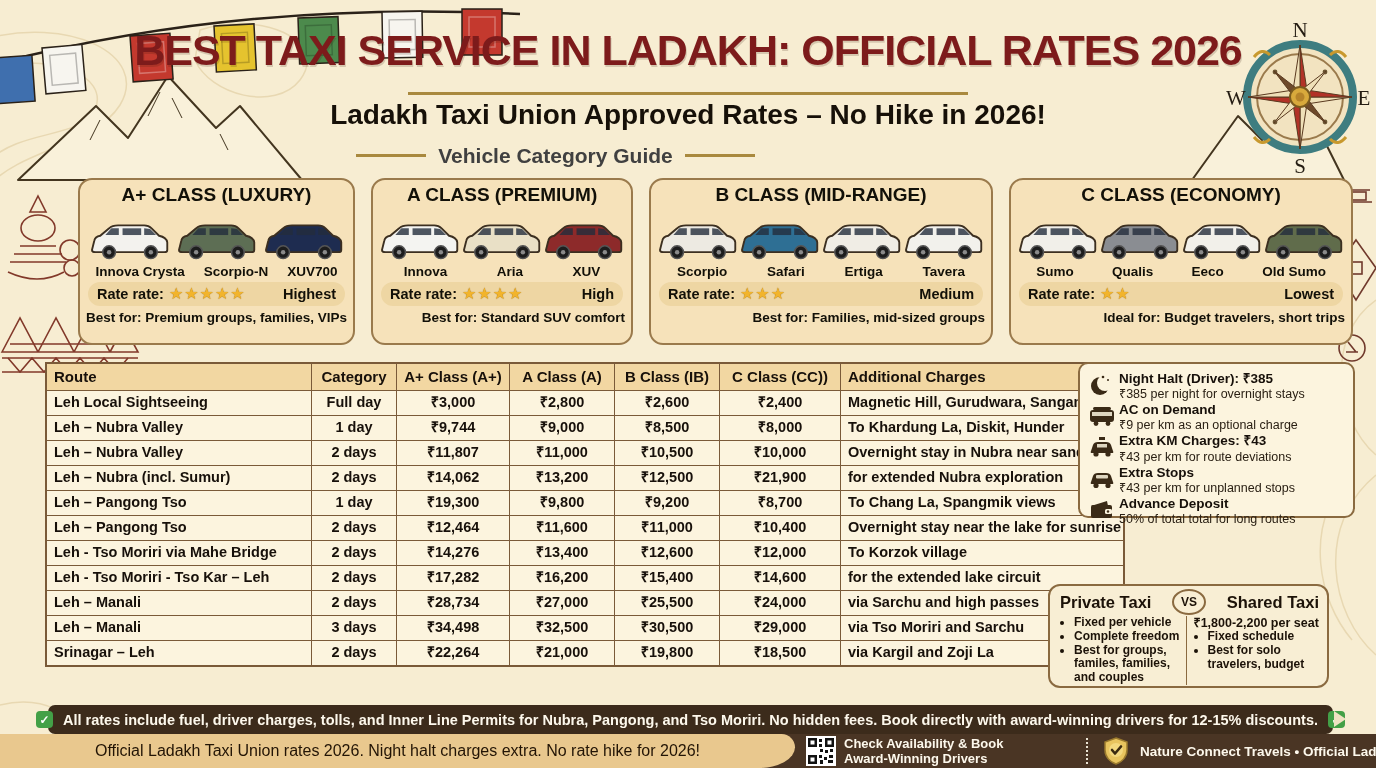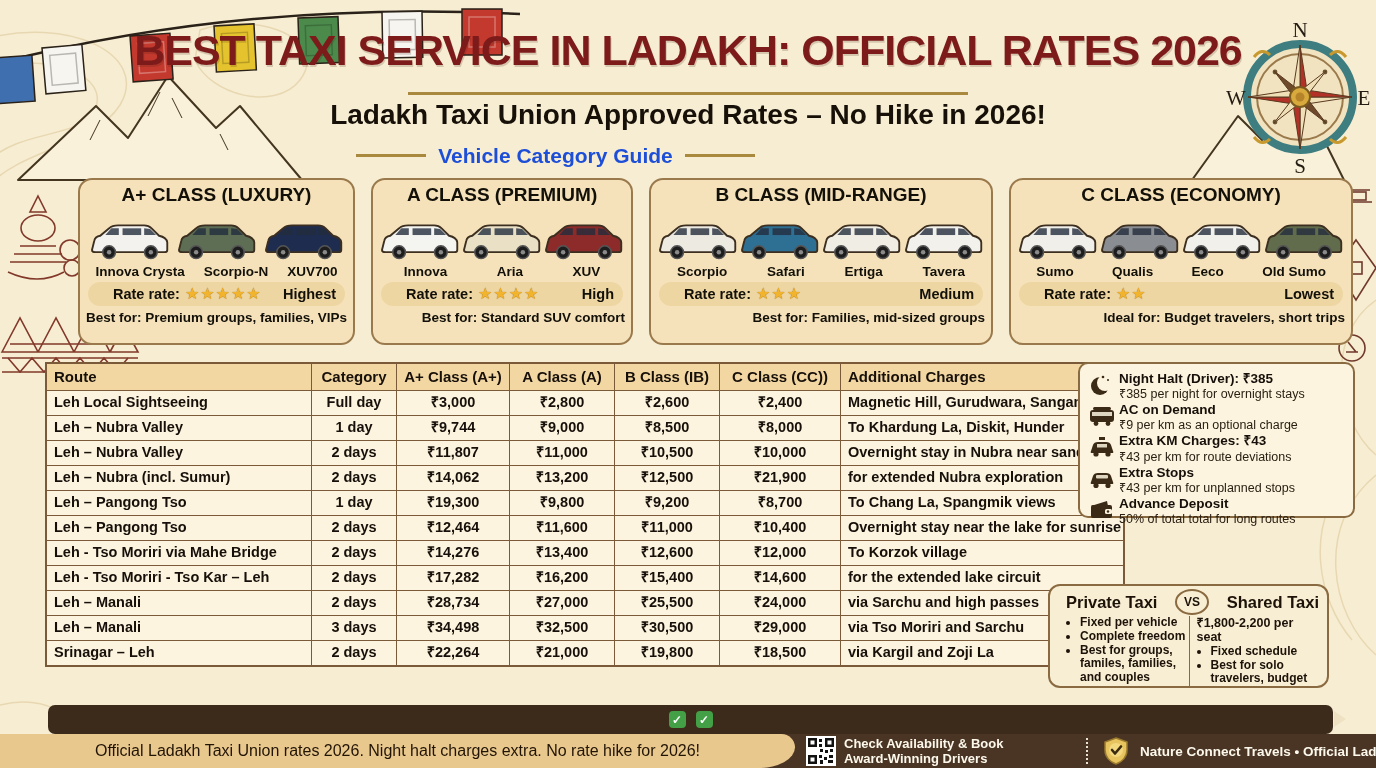--- a/index.html
+++ b/index.html
@@ -6,35 +6,35 @@
   body{width:1376px;height:768px;overflow:hidden;font-family:"Liberation Sans",sans-serif;}
   .canvas{position:relative;width:1376px;height:768px;background:#f7edd2;overflow:hidden;}
   .bg{position:absolute;left:0;top:0;z-index:0;pointer-events:none;}
   .layer{position:absolute;z-index:2;}
 
   
   .title{left:0;top:26px;width:1376px;text-align:center;font-size:43px;font-weight:bold;
          letter-spacing:-1px;color:#7d1b1b;text-shadow:1px 2px 0 rgba(60,30,10,.18);}
   .rule{left:408px;top:92px;width:560px;height:3px;background:#a9893e;}
   .subtitle{left:0;top:99px;width:1376px;text-align:center;font-size:28px;font-weight:bold;color:#161008;}
-  .guide{left:0;top:144px;width:1111px;text-align:center;font-size:21px;font-weight:bold;color:#1d4ed8;}
+  .guide{left:0;top:144px;width:1111px;text-align:center;font-size:21px;font-weight:bold;color:#404040;}
   .gline{display:inline-block;width:70px;height:3px;background:#a9893e;vertical-align:middle;margin:0 12px 3px 12px;}
 
   
   .cards{left:78px;top:178px;width:1216px;height:167px;display:flex;gap:16px;}
   .card{flex:1;background:#f6e2ba;border:2px solid #9a7a4c;border-radius:14px;
         display:flex;flex-direction:column;padding:4px 6px 5px 6px;box-sizing:border-box;}
   .card-title{text-align:center;font-size:19px;font-weight:bold;color:#121008;line-height:1.15;}
   .car-row{display:flex;justify-content:space-around;align-items:flex-end;height:56px;margin-top:1px;}
   .car-row svg{display:block;}
   .name-row{display:flex;justify-content:space-around;margin-top:1px;}
   .vname{font-size:13.5px;font-weight:bold;color:#121008;white-space:nowrap;}
   .rate-pill{display:flex;align-items:center;background:#eed6a3;border-radius:12px;
              margin:3px 2px 2px 2px;padding:1px 9px;height:22px;}
-  .rate-label{font-size:14.5px;font-weight:bold;color:#121008;margin-right:5px;white-space:nowrap;margin-left:16px;}
+  .rate-label{font-size:14.5px;font-weight:bold;color:#121008;margin-right:5px;white-space:nowrap;}
   .stars{font-size:16px;color:#f2b42c;letter-spacing:1px;text-shadow:0 0 1px #8a5a00;line-height:1;}
   .rate-level{margin-left:auto;font-size:14.5px;font-weight:bold;color:#121008;}
   .best{ text-align:right;font-size:13.5px;font-weight:bold;color:#121008;margin-top:2px;white-space:nowrap;}
 
   
   table.rates{left:45px;top:362px;width:1013px;border-collapse:collapse;table-layout:fixed;
               background:#fcf4de;border:2px solid #7a5a38;}
   .rates th,.rates td{border:1.5px solid #7a5a38;padding:1px 7px;font-weight:bold;color:#17100a;
               white-space:nowrap;overflow:hidden;line-height:1.05;}
   .rates th{background:#f2d7a2;height:24px;font-size:15px;text-align:left;}
@@ -51,21 +51,21 @@
   
   .charges{left:1078px;top:362px;width:277px;height:156px;background:#fcf4de;border:2px solid #8a6a40;
            border-radius:10px;box-sizing:border-box;padding:7px 9px;display:flex;flex-direction:column;justify-content:space-between;}
   .chg{display:flex;align-items:flex-start;}
   .chg-ic{width:30px;flex:0 0 30px;padding-top:2px;}
   .chg-title{font-size:13.5px;font-weight:bold;color:#17100a;line-height:1.2;}
   .chg-desc{font-size:12.5px;color:#2a2014;line-height:1.2;}
 
   
   .versus{left:1048px;top:584px;width:281px;height:104px;background:#f8eed4;border:2px solid #8a6a40;
-          border-radius:12px;box-sizing:border-box;padding:3px 8px 4px 16px;}
+          border-radius:12px;box-sizing:border-box;padding:3px 8px 4px 10px;}
   .vs-head{display:flex;align-items:center;justify-content:space-between;}
   .vs-title{font-size:16.5px;font-weight:bold;color:#1c1208;}
   .vs-circle{width:30px;height:22px;border:2px solid #8a6a40;border-radius:50%;background:#f8eed4;
              font-size:12px;font-weight:bold;color:#1c1208;display:flex;align-items:center;justify-content:center;}
   .vs-cols{display:flex;margin-top:1px;}
   .vs-col{flex:1;font-size:12px;font-weight:bold;color:#1c1208;line-height:1.15;}
   .vs-col.right{border-left:1.5px solid #8a6a40;padding-left:7px;}
   .vs-col ul{margin:0;padding-left:14px;}
   .vs-col li{margin:0;}
   .vs-lead{font-size:12.5px;font-weight:bold;}
@@ -661,20 +661,21 @@
         <ul id="shared-list">
             <li>Fixed schedule</li>
             <li>Best for solo travelers, budget</li>
           </ul>
       </div>
     </div>
   </div>
 
   <div class="layer banner">
     <span class="check">✓</span>
+    <span class="banner-text">All rates include fuel, driver charges, tolls, and Inner Line Permits for Nubra, Pangong, and Tso Moriri. No hidden fees. Book directly with award-winning drivers for 12-15% discounts.</span>
     <span class="check">✓</span>
   </div>
   <div class="banner-arrow"></div>
 
   <div class="layer footer">
     <div class="fnote">Official Ladakh Taxi Union rates 2026. Night halt charges extra. No rate hike for 2026!</div>
     <svg class="fqr" width="30" height="30" viewBox="0 0 30 30">
       <rect width="30" height="30" fill="#ffffff"></rect>
       <g fill="#111111">
         <rect x="2" y="2" width="9" height="9"></rect>

